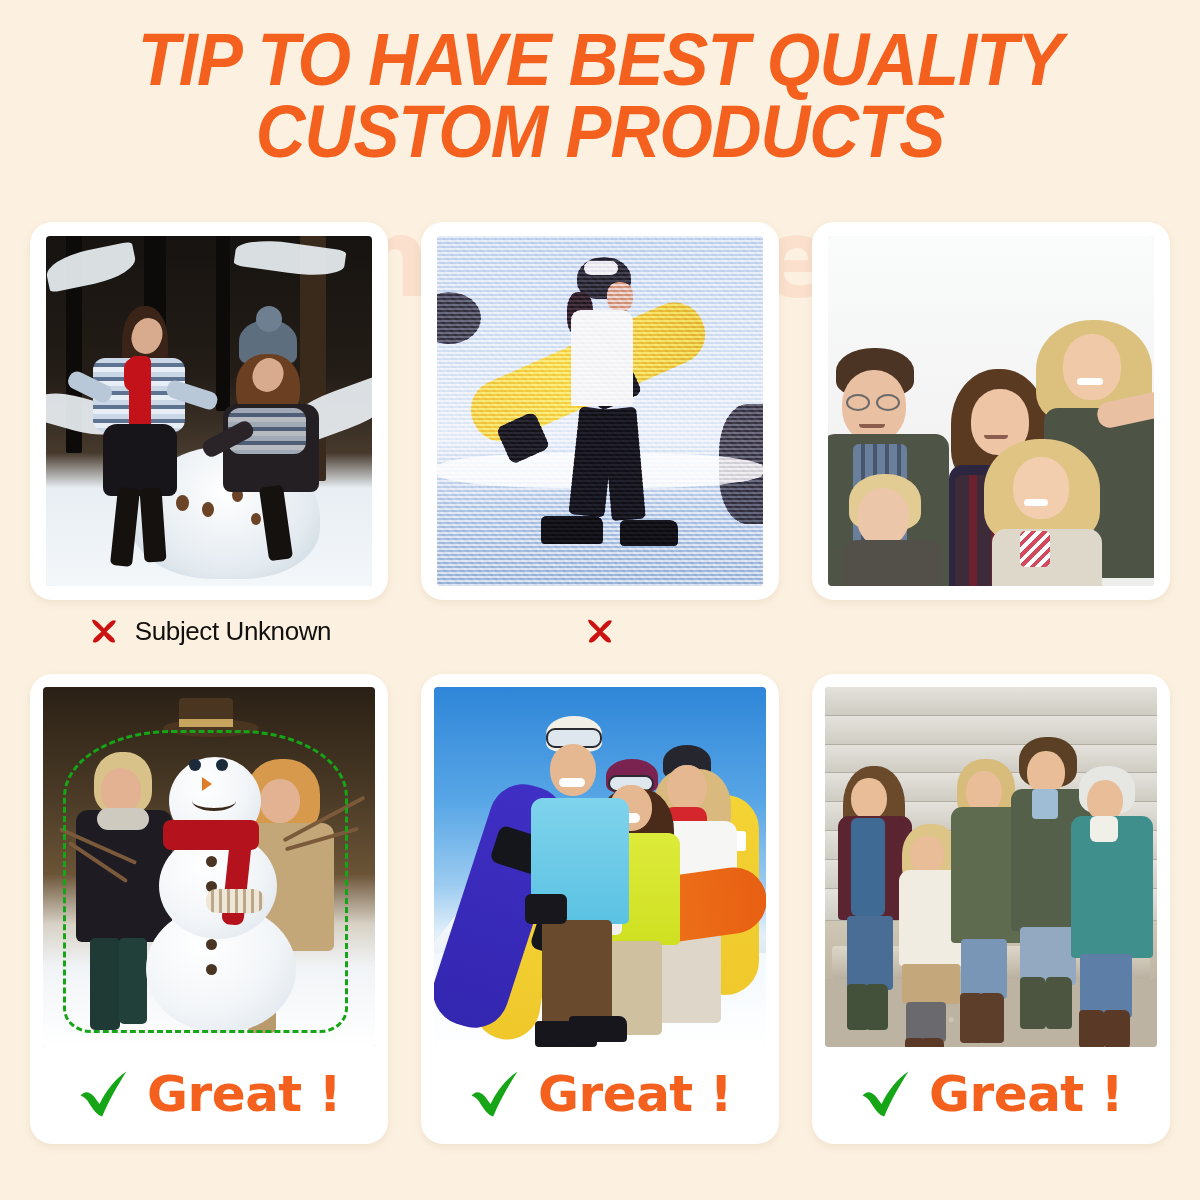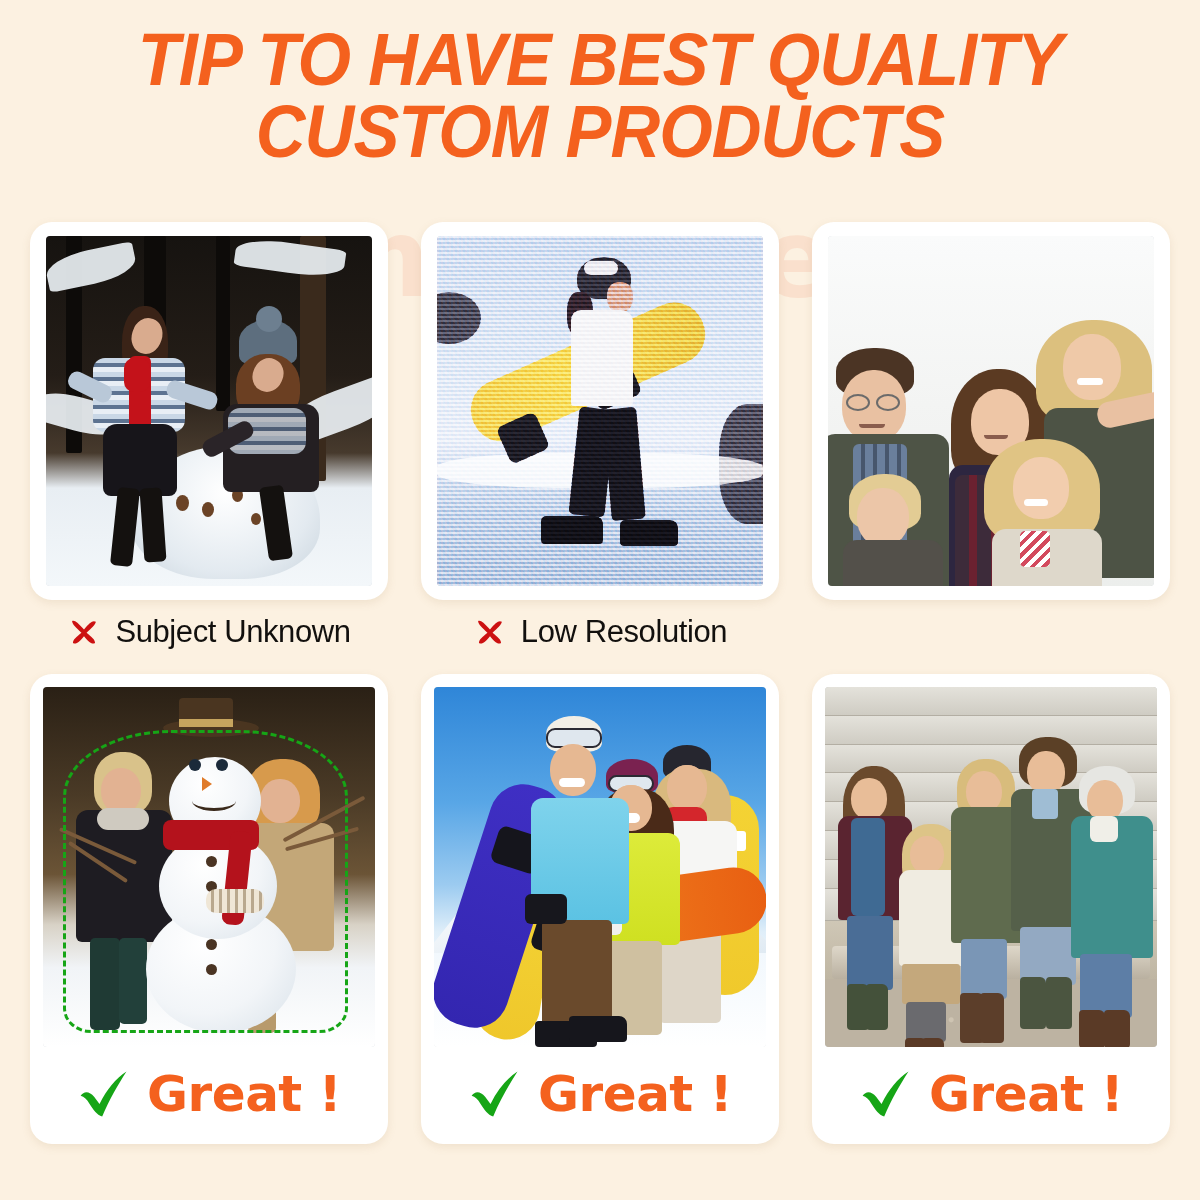--- a/index.html
+++ b/index.html
@@ -95,21 +95,21 @@
   }
   .photo-top  { height: 350px; }
   .photo-bot  { height: 360px; }
 
   
   .bad-label {
     margin-top: 14px;
     display: flex;
     align-items: center;
     gap: 14px;
-    font-size: 31px;
+    font-size: 26px;
     font-weight: 400;
     color: #12100E;
     white-space: nowrap;
     letter-spacing: -0.4px;
   }
   .x-icon { flex: 0 0 auto; width: 34px; height: 34px; display: block; }
 
   
   .good-label {
     display: flex;
@@ -324,21 +324,20 @@
               <div class="boot" style="left:32%;top:80%;width:62px;height:28px"></div>
               <div class="boot" style="left:56%;top:81%;width:58px;height:26px"></div>
               <div class="noise"></div>
             </div>
           </div>
         </div>
         <div class="bad-label">
           <svg class="x-icon" viewBox="0 0 40 40">
             <path d="M6 7 C10 6 12 9 20 17 C27 9 30 6 34 8 C33 12 29 15 23 21 C29 26 33 29 33 33 C29 35 26 32 20 25 C14 32 11 35 7 33 C7 29 11 26 17 21 C11 15 6 11 6 7 Z" fill="#CC1111"></path>
           </svg>
-          <span>Low Resolution</span>
         </div>
       </div>
 
       <div class="cell">
         <div class="card card-top">
           <div class="photo photo-top">
             <div class="scene s3">
 
               <div class="p" style="left:-2%;top:32%;width:44%;height:70%">
                 <div class="hairb" style="left:10%;top:0;width:78px;height:48px;background:#4b3424"></div>

